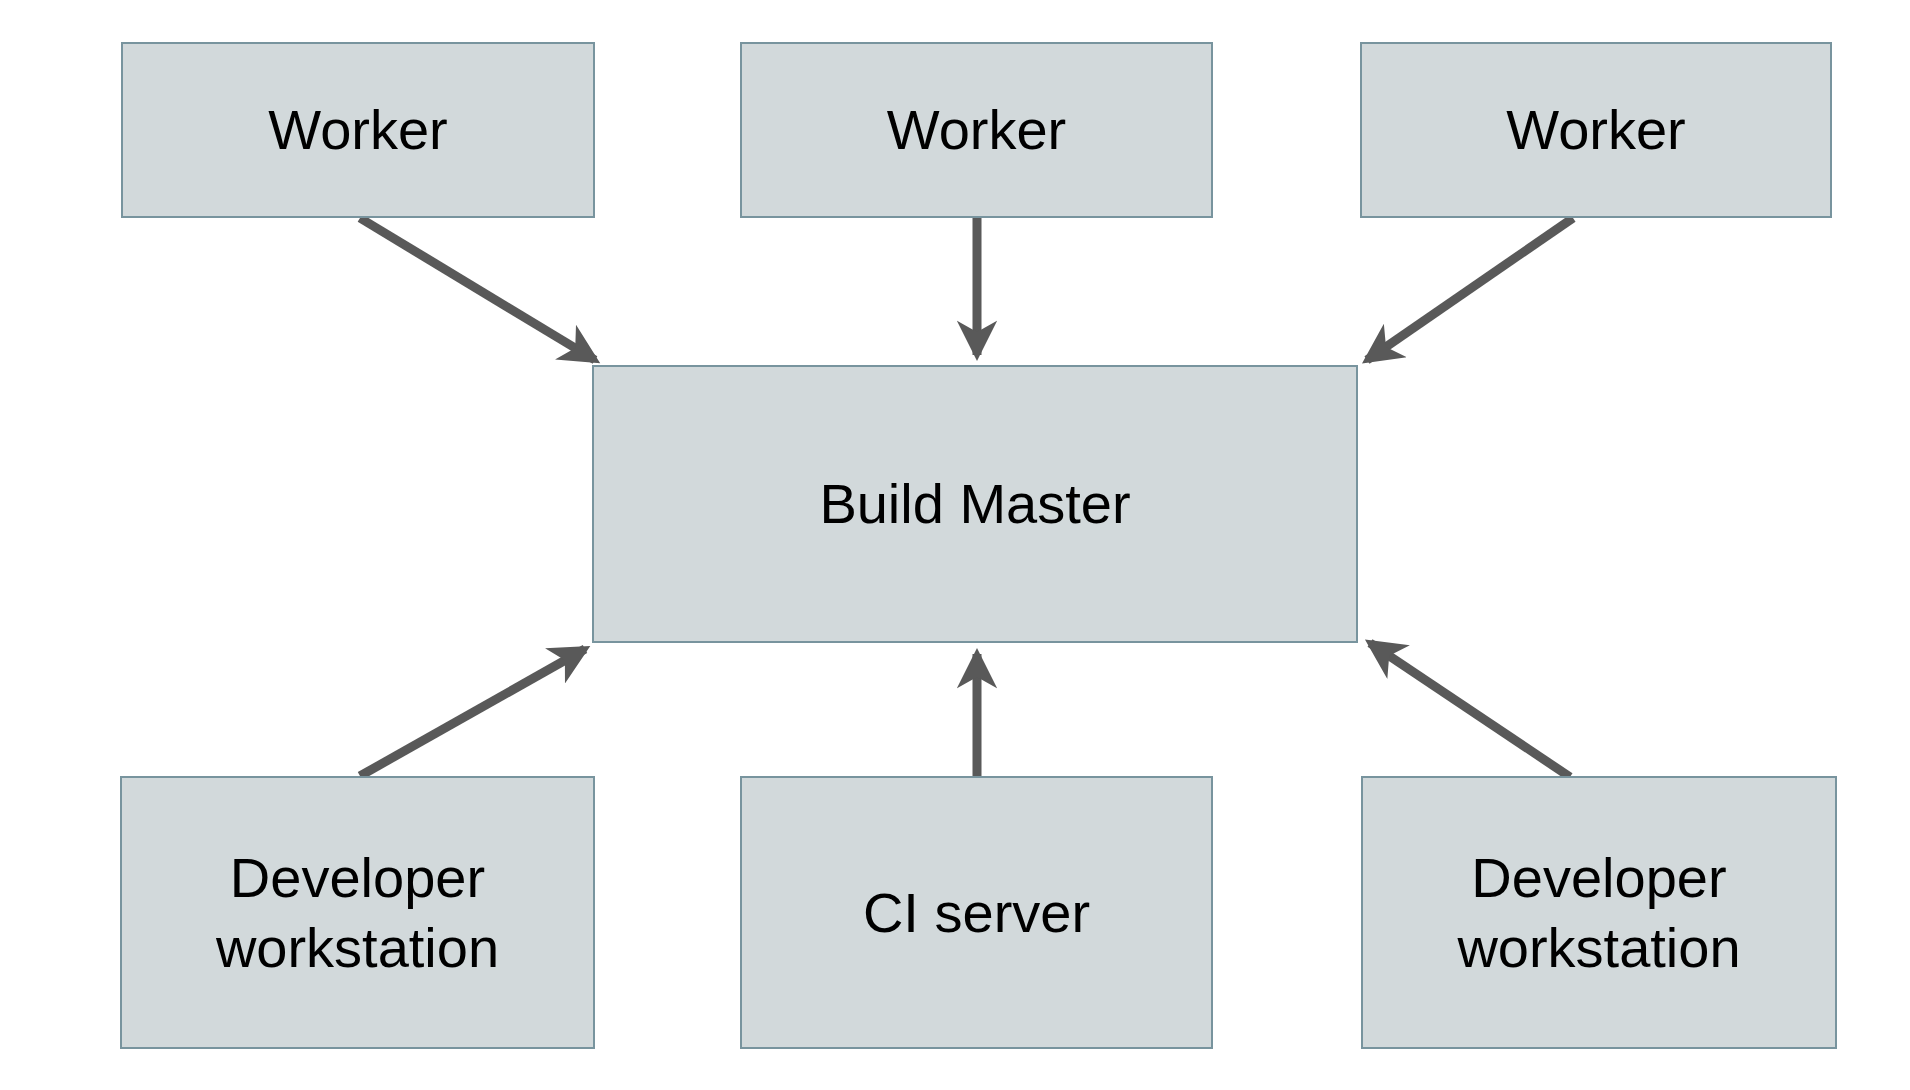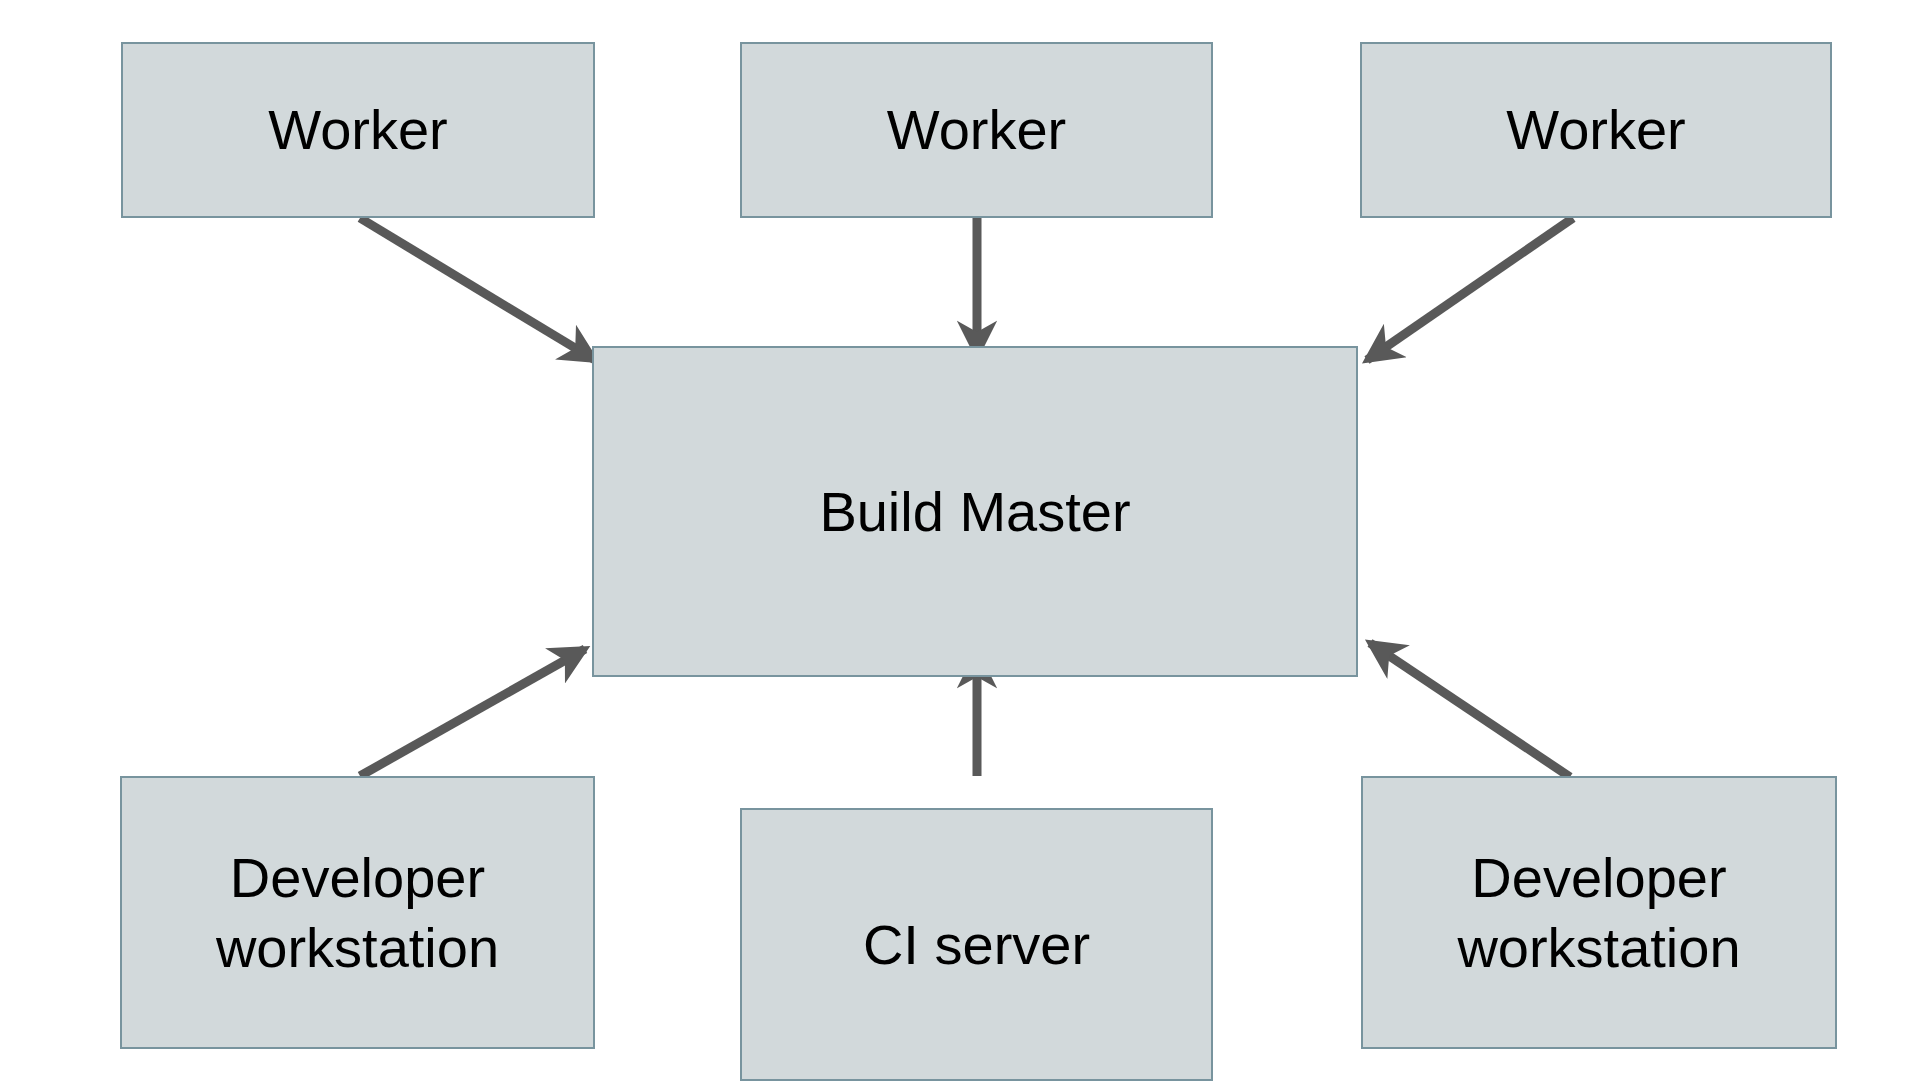--- a/index.html
+++ b/index.html
@@ -25,23 +25,23 @@
     justify-content: center;
     text-align: center;
     font-size: 56px;
     line-height: 1.25;
     color: var(--text, #000000);
     padding: 0 8px;
   }
   #node-worker-1   { left: 121px;  top: 42px;  width: 474px; height: 176px; }
   #node-worker-2   { left: 740px;  top: 42px;  width: 473px; height: 176px; }
   #node-worker-3   { left: 1360px; top: 42px;  width: 472px; height: 176px; }
-  #node-build-master { left: 592px; top: 346px; width: 766px; height: 331px; }
+  #node-build-master { left: 592px; top: 365px; width: 766px; height: 278px; }
   #node-dev-ws-left  { left: 120px; top: 776px; width: 475px; height: 273px; }
-  #node-ci-server    { left: 740px; top: 776px; width: 473px; height: 273px; margin-top: 32px; }
+  #node-ci-server    { left: 740px; top: 776px; width: 473px; height: 273px; }
   #node-dev-ws-right { left: 1361px; top: 776px; width: 476px; height: 273px; }
 
   #edges {
     position: absolute;
     left: 0; top: 0;
     width: 1910px;
     height: 1090px;
     pointer-events: none;
   }
   .edge {

